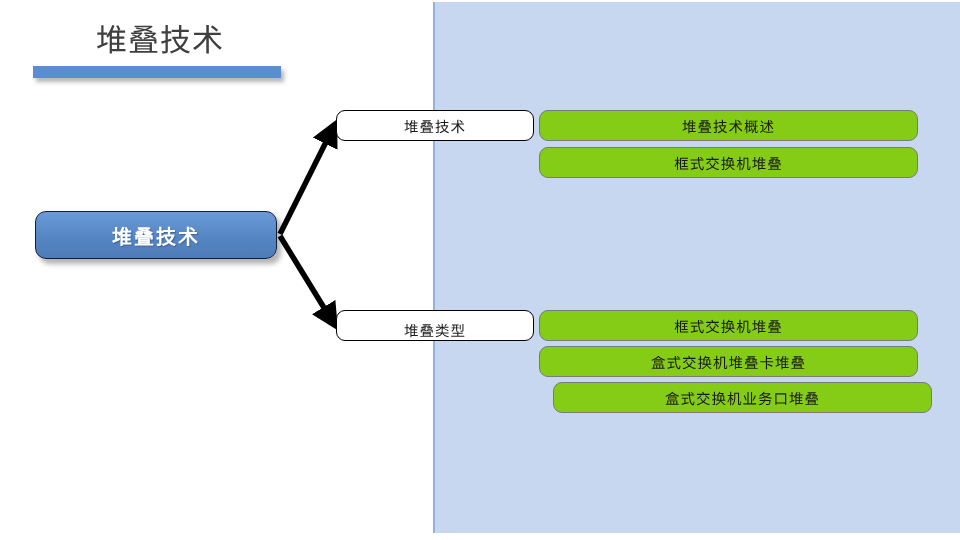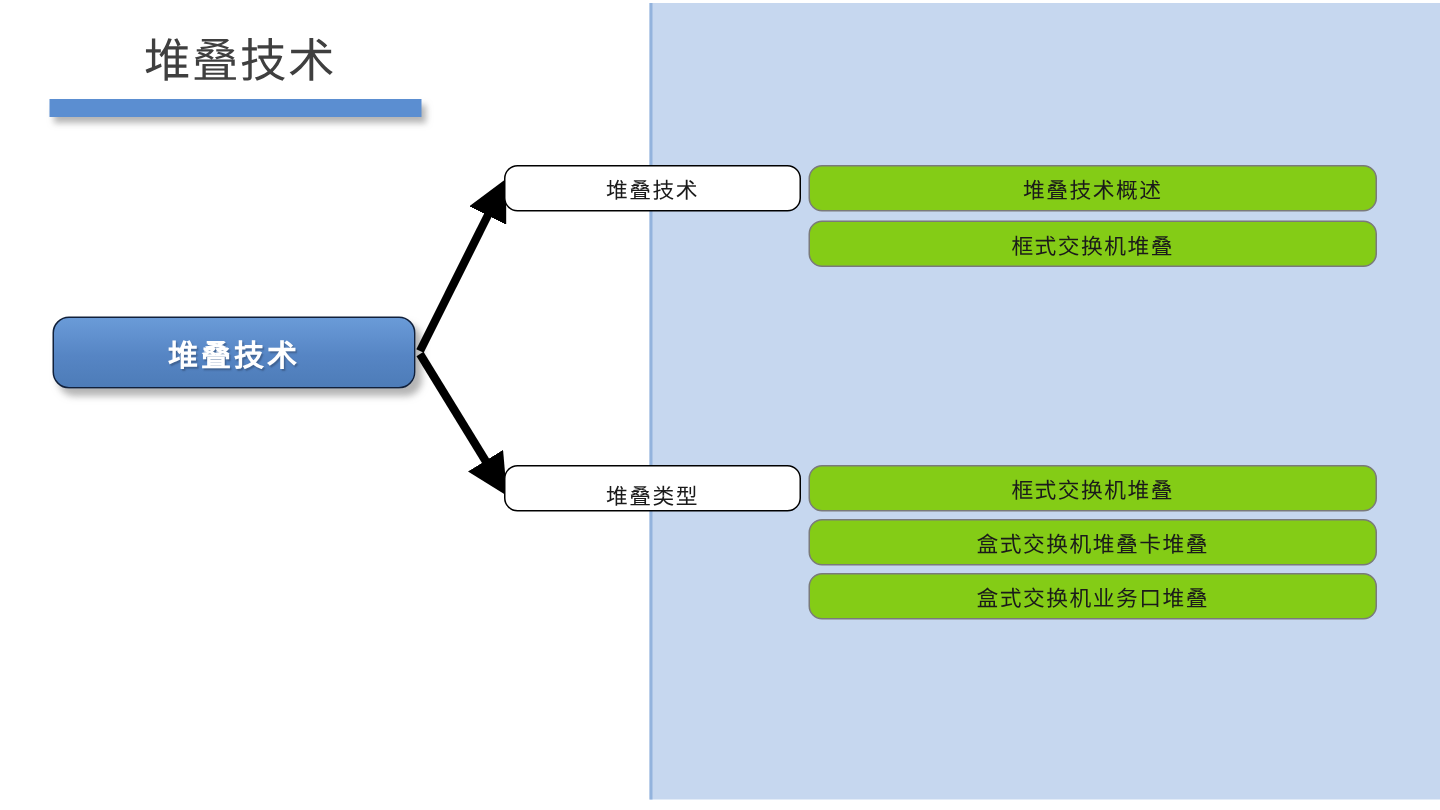--- a/index.html
+++ b/index.html
@@ -167,17 +167,17 @@
 
   <div class="cat-node n2">
     <span class="cat-node-label">堆叠类型</span>
   </div>
   <div class="leaf-node" style="top:310px;">
     <span class="leaf-node-label">框式交换机堆叠</span>
   </div>
   <div class="leaf-node" style="top:346px;">
     <span class="leaf-node-label">盒式交换机堆叠卡堆叠</span>
   </div>
-  <div class="leaf-node" style="top:382px;">
+  <div class="leaf-node" style="top:382px;margin-left:14px;">
     <span class="leaf-node-label">盒式交换机业务口堆叠</span>
   </div>
 
 </div>
 
 </body></html>

